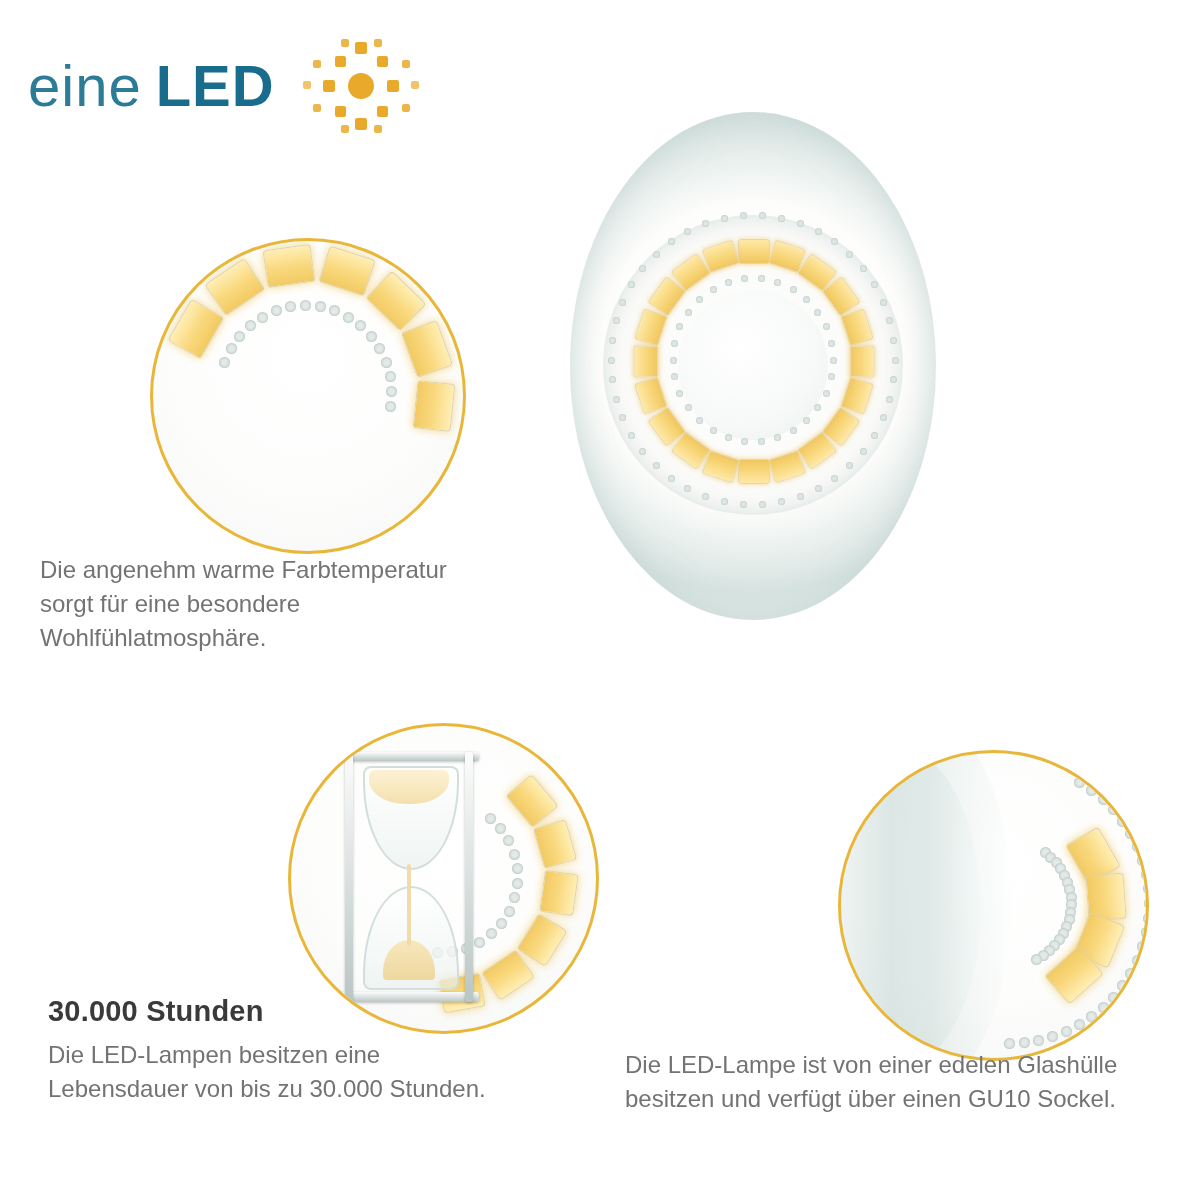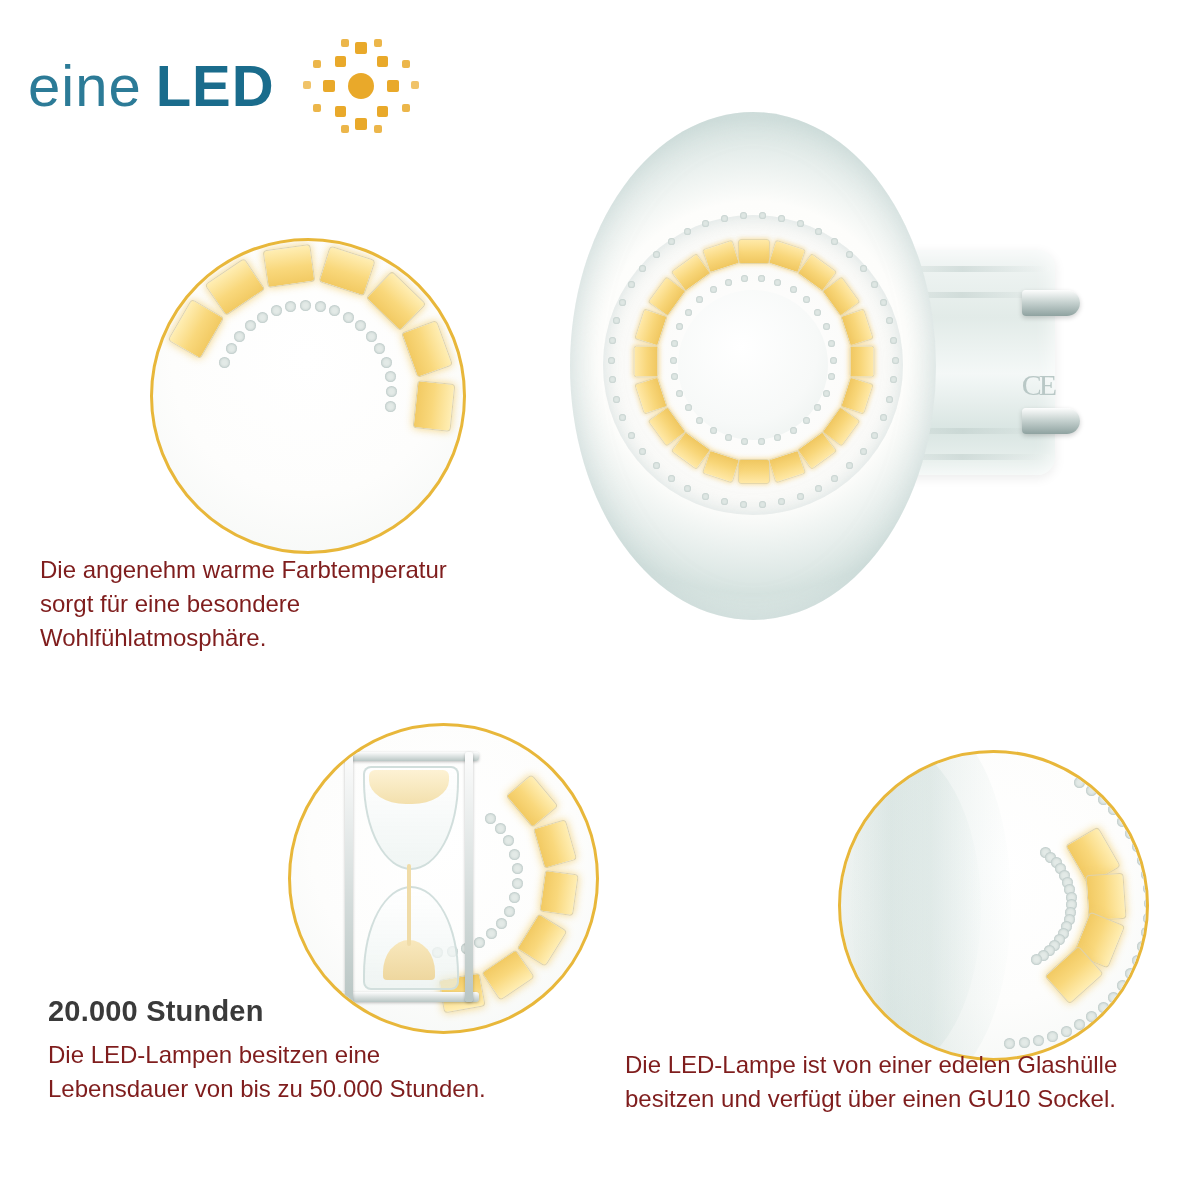--- a/index.html
+++ b/index.html
@@ -227,21 +227,21 @@
     margin: 0 0 10px 0;
     font-size: 29px;
     font-weight: 700;
     color: #3a3a3a;
     letter-spacing: .2px;
   }
   .block p {
     margin: 0;
     font-size: 24px;
     line-height: 1.42;
-    color: #7f1d1d;
+    color: #737373;
     font-weight: 400;
   }
 
   #block-warmwhite { left: 40px; top: 553px; width: 460px; }
   #block-hours     { left: 48px; top: 995px; width: 460px; }
   #block-glass     { left: 625px; top: 1048px; width: 520px; }
 </style>
 </head>
 <body>
 
@@ -271,30 +271,20 @@
         <rect x="101" y="66" width="8" height="8" rx="2" opacity=".85"></rect>
         <rect x="2" y="43" width="8" height="8" rx="2" opacity=".7"></rect>
         <rect x="110" y="43" width="8" height="8" rx="2" opacity=".7"></rect>
       </g>
     </svg>
   </div>
 </div>
 
 <div class="hero">
 
-  <div class="base">
-    <div class="base-body"></div>
-    <div class="base-ridge" style="top:16px"></div>
-    <div class="base-ridge" style="top:42px"></div>
-    <div class="base-ridge" style="top:178px"></div>
-    <div class="base-ridge" style="top:204px"></div>
-    <div class="ce-mark">CE</div>
-    <div class="pin" style="left:152px; top:40px;"></div>
-    <div class="pin" style="left:152px; top:158px;"></div>
-  </div>
 
   <div class="bulb-cone">
     <div class="cone-face"></div>
     <div class="led-ring-outer"></div>
     <div class="led-center"></div>
     <div id="leds">
         <div class="led-chip" style="left: 170px; top: 128.84px; transform: rotate(0deg);"></div>
         <div class="led-chip" style="left: 203.374px; top: 134.232px; transform: rotate(18deg);"></div>
         <div class="led-chip" style="left: 233.481px; top: 149.879px; transform: rotate(36deg);"></div>
         <div class="led-chip" style="left: 257.374px; top: 174.25px; transform: rotate(54deg);"></div>
@@ -488,22 +478,22 @@
       <div class="hg-bulb-top"></div>
       <div class="hg-bulb-bottom"></div>
       <div class="hg-sand-top"></div>
       <div class="hg-sand-bottom"></div>
       <div class="hg-frame" style="left:68px; top:120px; width:4px; height:82px; background:#f0dca8; box-shadow:none;"></div>
     </div>
   </div>
 </div>
 
 <div class="block" id="block-hours">
-  <h2>20.000 Stunden</h2>
-  <p>Die LED-Lampen besitzen eine Lebensdauer von bis zu 50.000 Stunden.</p>
+  <h2>30.000 Stunden</h2>
+  <p>Die LED-Lampen besitzen eine Lebensdauer von bis zu 30.000 Stunden.</p>
 </div>
 
 <div class="circle zoom-bg-white" id="circle-glass">
   <div class="circle-inner">
     <div id="zoom3">
         <div class="zoom-chip" style="left: 229.138px; top: 84px; width: 44px; height: 36px; transform: rotate(60deg);"></div>
         <div class="zoom-chip" style="left: 241.766px; top: 125.303px; width: 44px; height: 36px; transform: rotate(86deg);"></div>
         <div class="zoom-chip" style="left: 235.01px; top: 167.962px; width: 44px; height: 36px; transform: rotate(112deg);"></div>
         <div class="zoom-chip" style="left: 210.237px; top: 203.342px; width: 44px; height: 36px; transform: rotate(138deg);"></div>
         <div class="zoom-dot" style="left: 233px; top: 23.7564px;"></div>

